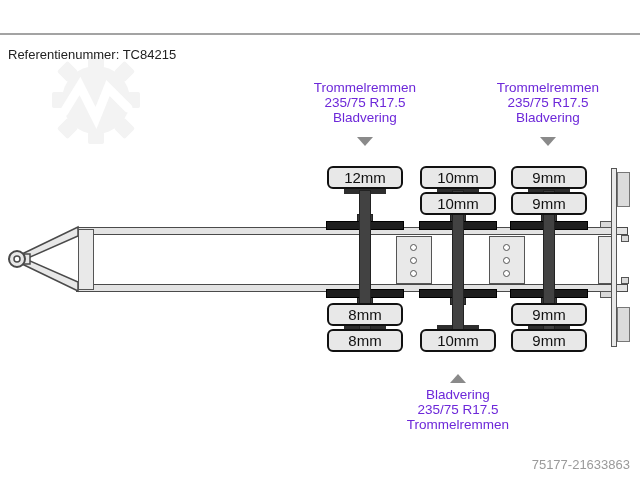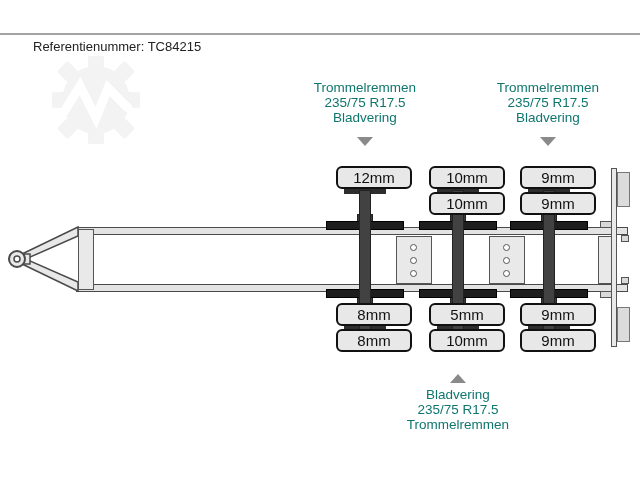--- a/index.html
+++ b/index.html
@@ -4,37 +4,37 @@
 <style>
   html,body{margin:0;padding:0;background:#fff;}
   #stage{
     position:relative;width:640px;height:480px;background:#ffffff;
     font-family:"Liberation Sans","DejaVu Sans",sans-serif;overflow:hidden;
   }
   .abs{position:absolute;}
   
   .title{left:8px;top:5px;font-size:21px;color:#161616;letter-spacing:.2px;}
   .divider{left:0;top:33px;width:640px;height:2px;background:#a3a3a3;}
-  .refline{left:8px;top:39px;font-size:13px;color:#222;margin-left:25px;}
+  .refline{left:8px;top:47px;font-size:13px;color:#222;}
   
-  .anno{width:190px;text-align:center;font-size:13.5px;line-height:15px;color:#0f766e;}
+  .anno{width:190px;text-align:center;font-size:13.5px;line-height:15px;color:#6d28d9;}
   .arrow-down{width:0;height:0;border-left:8px solid transparent;border-right:8px solid transparent;border-top:9px solid #8a8a8a;}
   .arrow-up{width:0;height:0;border-left:8px solid transparent;border-right:8px solid transparent;border-bottom:9px solid #8a8a8a;}
   
   .rail{height:8px;background:#e3e3e3;border:1px solid #4a4a4a;box-sizing:border-box;z-index:1;}
   .xmember{background:#e9e9e9;border:1px solid #555;box-sizing:border-box;z-index:2;}
   .hole{position:absolute;width:5px;height:5px;border:1px solid #555;border-radius:50%;background:#fff;left:13px;}
   .axle-bar{width:12px;height:140px;background:#424242;border:1px solid #222;box-sizing:border-box;z-index:4;}
   .spring{width:78px;height:9px;background:#1e1e1e;border:1px solid #000;box-sizing:border-box;z-index:3;}
   .stub{width:16px;height:10px;background:#383838;border:1px solid #222;box-sizing:border-box;z-index:3;}
   .dualbar{width:42px;height:5px;background:#2e2e2e;z-index:2;}
   .tire{
     width:76px;height:23px;background:#e8e8e8;border:2px solid #111;border-radius:6px;
     box-sizing:border-box;display:flex;align-items:center;justify-content:center;
-    font-size:15px;color:#111;z-index:5;margin-left:9px;
+    font-size:15px;color:#111;z-index:5;
   }
   .lamp{width:13px;height:35px;background:#dcdcdc;border:1px solid #777;box-sizing:border-box;z-index:2;}
   .endtab{background:#d9d9d9;border:1px solid #555;box-sizing:border-box;z-index:2;}
   .footer-id{right:10px;top:457px;font-size:13px;color:#9a9a9a;}
   .watermark{left:46px;top:50px;z-index:0;}
 </style>
 </head>
 <body>
 
 <div id="stage">
@@ -128,23 +128,20 @@
   <div class="abs stub" style="left:450px;top:214px;"></div>
   <div class="abs stub" style="left:450px;top:295px;"></div>
   <div class="abs spring" style="left:419px;top:221px;"></div>
   <div class="abs spring" style="left:419px;top:289px;"></div>
   <div class="abs tire" style="left:420px;top:166px;">
       <span>10mm</span>
     </div>
   <div class="abs tire" style="left:420px;top:192px;">
       <span>10mm</span>
     </div>
-  <div class="abs tire" style="left:420px;top:303px;">
-      <span>5mm</span>
-    </div>
   <div class="abs tire" style="left:420px;top:329px;">
       <span>10mm</span>
     </div>
 
   <div class="abs dualbar" style="left:528px;top:189px;"></div>
   <div class="abs dualbar" style="left:528px;top:325px;"></div>
   <div class="abs axle-bar" style="left:543px;top:190px;"></div>
   <div class="abs stub" style="left:541px;top:214px;"></div>
   <div class="abs stub" style="left:541px;top:295px;"></div>
   <div class="abs spring" style="left:510px;top:221px;"></div>
@@ -162,14 +159,15 @@
       <span>9mm</span>
     </div>
 
   <div class="abs arrow-up" style="left:450px;top:374px;"></div>
   <div class="abs anno" style="left:363px;top:387px;">
     <div>Bladvering</div>
     <div>235/75 R17.5</div>
     <div>Trommelremmen</div>
   </div>
 
+  <div class="abs footer-id">75177-21633863</div>
 
 </div>
 
 </body></html>

